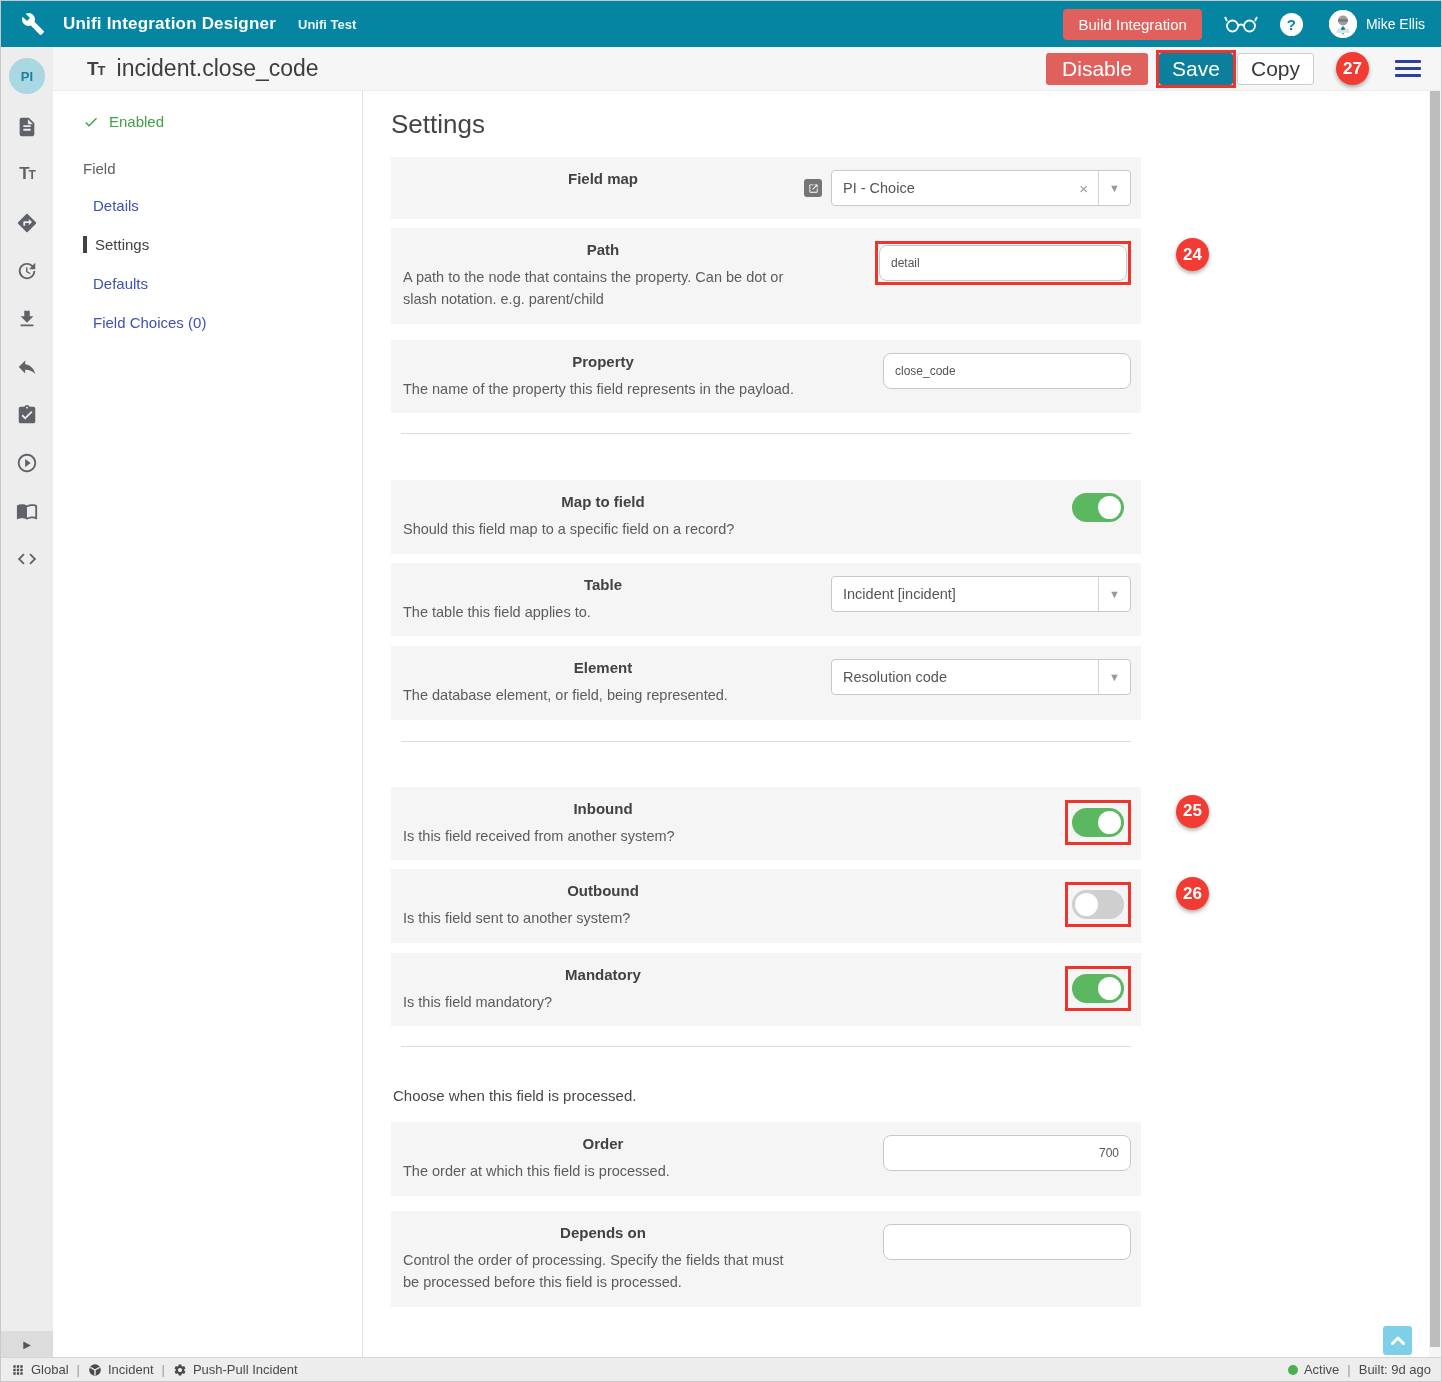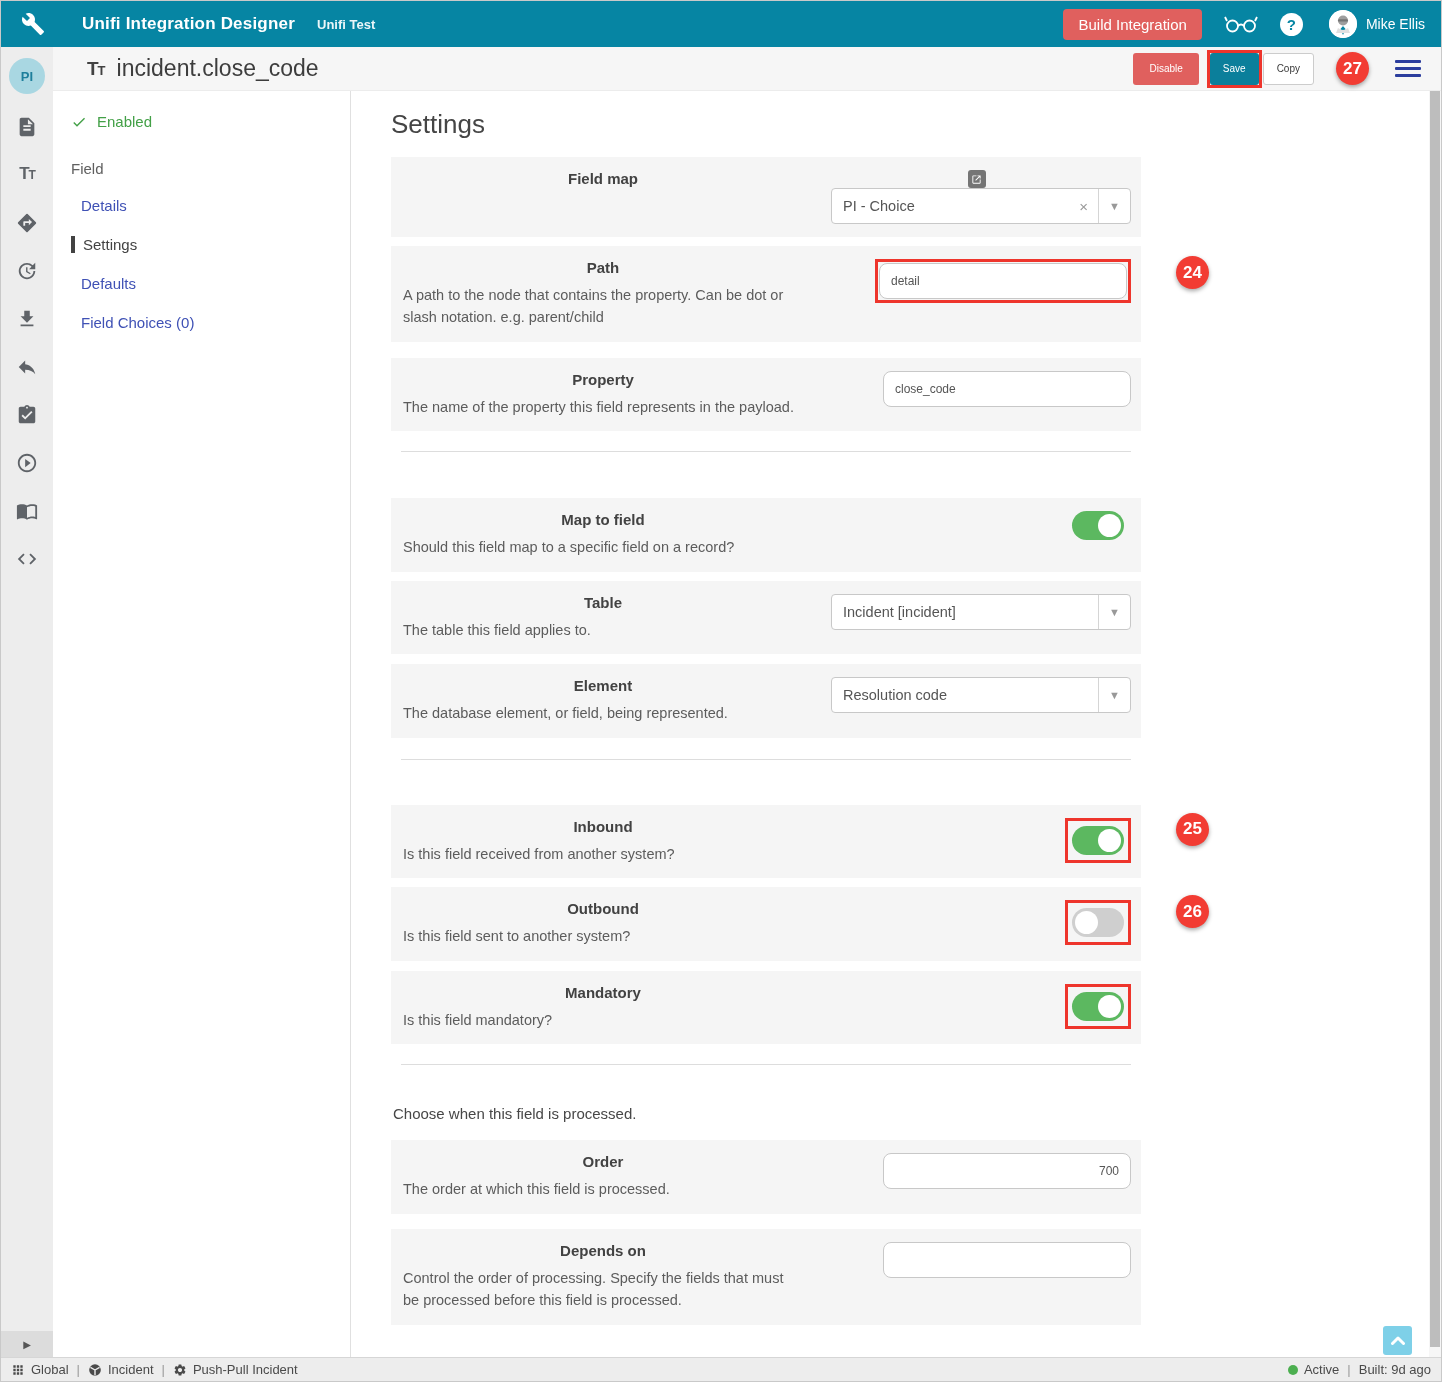--- a/index.html
+++ b/index.html
@@ -4,38 +4,38 @@
 <style>
   * { margin:0; padding:0; box-sizing:border-box; }
   body { background:#888; font-family:"Liberation Sans", sans-serif; }
   #root { position:relative; width:1442px; height:1382px; background:#fff;
           border:1px solid #c9c9c9; overflow:hidden; margin:0 auto; }
 
   
   .app-header { position:absolute; top:0; left:0; right:0; height:46px;
     background:#0685a3; display:flex; align-items:center; padding:0 16px; z-index:5; }
   .app-header .wrench { width:24px; height:24px; margin:0 18px 0 4px; color:#fff; }
-  .product-title { color:#fff; font-size:17px; font-weight:700; letter-spacing:.2px;margin-left:19px; }
+  .product-title { color:#fff; font-size:17px; font-weight:700; letter-spacing:.2px; }
   .env-title { color:#eaf6f9; font-size:13px; margin-left:22px; font-weight:600; }
   .header-spacer { flex:1; }
   .build-btn { background:#e0605e; color:#fff; border:none; border-radius:4px;
     height:31px; padding:0 15px; font-size:15px; font-family:inherit; cursor:pointer; }
   .glasses { width:34px; height:22px; margin-left:22px; color:#fff; }
   .help-circle { width:23px; height:23px; border-radius:50%; background:#fff; color:#0685a3;
     font-weight:700; font-size:15px; display:flex; align-items:center; justify-content:center; margin-left:22px; cursor:pointer;}
   .avatar { width:28px; height:28px; border-radius:50%; background:#fff; margin-left:26px; overflow:hidden; cursor:pointer;}
   .user-name { color:#fff; font-size:14px; margin-left:9px; }
 
   
   .toolbar { position:absolute; top:46px; left:52px; right:0; height:44px;
     background:#f6f6f6; border-bottom:1px solid #ececec; display:flex; align-items:center; padding:0 20px 0 34px; z-index:4;}
   .tt-icon { font-weight:700; color:#424242; font-size:19px; letter-spacing:-1px; margin-right:12px; }
   .tt-icon .small { font-size:13px; }
   .record-title { font-size:23px; color:#3d3d3d;text-align:center; }
-  .btn { height:32px; border-radius:3px; font-size:10px; font-family:inherit; cursor:pointer; border:none; }
+  .btn { height:32px; border-radius:3px; font-size:21px; font-family:inherit; cursor:pointer; border:none; }
   .disable-btn { background:#e0605e; color:#fff; padding:0 16px; margin-right:8px; }
   .save-btn { background:#0b7f9b; color:#fff; padding:0 13px; height:32px; }
   .copy-btn { background:#fff; color:#3a3a3a; border:1px solid #ccc; padding:0 13px; margin-left:1px; }
   .hamburger { width:26px; margin-left:26px; cursor:pointer; }
   .hamburger div { height:3px; background:#2c3e9e; margin:4px 0; border-radius:1px; }
 
   
   .ann-box { border:3px solid #ee352c; display:inline-block; line-height:0; }
   .ann-circle { width:33px; height:33px; border-radius:50%; background:#f23c33; color:#fff;
     font-size:17px; font-weight:700; display:flex; align-items:center; justify-content:center;
@@ -45,38 +45,38 @@
   
   .iconstrip { position:absolute; top:46px; left:0; width:52px; bottom:24px; background:#ededed; z-index:3; }
   .pi-avatar { width:36px; height:36px; border-radius:50%; background:#a9d7e2; color:#1d7f9c;
     font-weight:700; font-size:13px; display:flex; align-items:center; justify-content:center; margin:11px auto 22px auto; cursor:pointer;}
   .strip-icon { width:22px; height:22px; color:#5f6368; margin:0 auto 26px auto; display:block; cursor:pointer; }
   .strip-tt { text-align:center; color:#5f6368; font-weight:700; font-size:17px; letter-spacing:-1px; margin:0 0 24px 0; height:24px; cursor:pointer;}
   .collapse-box { position:absolute; bottom:0; left:0; width:52px; height:26px; background:#dcdcdc;
     display:flex; align-items:center; justify-content:center; color:#555; font-size:10px; cursor:pointer; }
 
   
-  .nav { position:absolute; top:90px; left:40px; width:310px; bottom:24px; background:#fff;
+  .nav { position:absolute; top:90px; left:52px; width:310px; bottom:24px; background:#fff;
     border-right:1px solid #e0e0e0; padding:22px 0 0 30px; font-size:15px; z-index:2;}
   .nav-enabled { color:#43a047; display:flex; align-items:center; gap:10px; margin-bottom:30px; cursor:pointer;}
   .nav-section { color:#606060; margin-bottom:20px; }
   .nav-item { color:#3f51b5; margin:0 0 22px 10px; cursor:pointer; }
   .nav-item.selected { color:#424242; border-left:4px solid #424242; padding-left:8px; margin-left:0; cursor:default;}
 
   
   .main { position:absolute; top:90px; left:362px; right:12px; bottom:24px; background:#fff;
     padding:18px 0 0 28px; overflow:hidden; }
   .main-heading { font-size:26px; color:#454545; font-weight:400; margin-bottom:17px; }
   .form-col { width:750px; }
   .row { background:#f5f5f5; display:flex; justify-content:space-between; align-items:flex-start;
     padding:13px 10px 13px 12px; position:relative; margin-bottom:9px; }
   .row .labels { width:400px; }
   .row .label { font-size:15px; font-weight:700; color:#424242; margin-bottom:8px;text-align:center; }
   .row .desc { font-size:14.5px; color:#5c5c5c; line-height:1.55; }
-  .ctl { display:flex; align-items:center;flex-direction:column; }
+  .ctl { display:flex; align-items:center; }
   .text-input { width:248px; height:36px; border:1px solid #c8c8c8; border-radius:8px;
     background:#fff; font-size:12px; color:#555; padding:0 11px; font-family:inherit; outline:none;}
   .text-input.right { text-align:right; }
   .select { width:300px; height:36px; border:1px solid #c8c8c8; border-radius:4px; background:#fff;
     display:flex; align-items:center; font-size:14.5px; color:#555; cursor:pointer; }
   .select .sel-text { flex:1; padding:0 11px; }
   .select .caret-box { width:32px; height:100%; border-left:1px solid #d5d5d5;
     display:flex; align-items:center; justify-content:center; color:#999; font-size:11px; }
   .combo-clear { color:#9a9a9a; font-size:15px; padding:0 10px; cursor:pointer; }
   .launch-icon { width:18px; height:18px; border-radius:3px; background:#757575; margin-right:9px;

